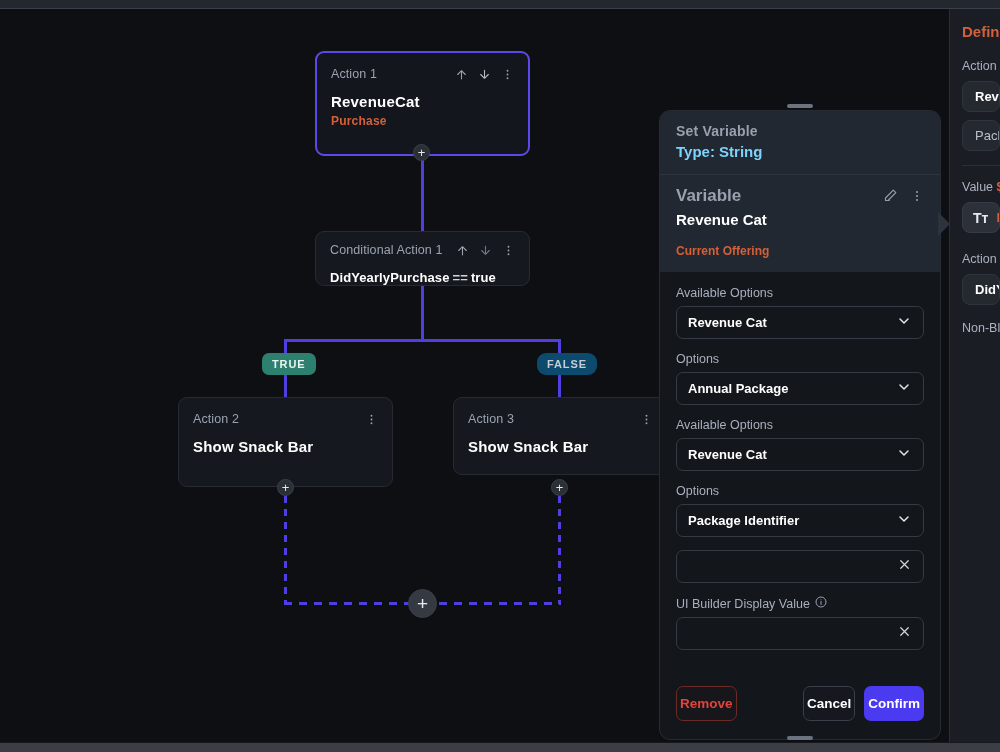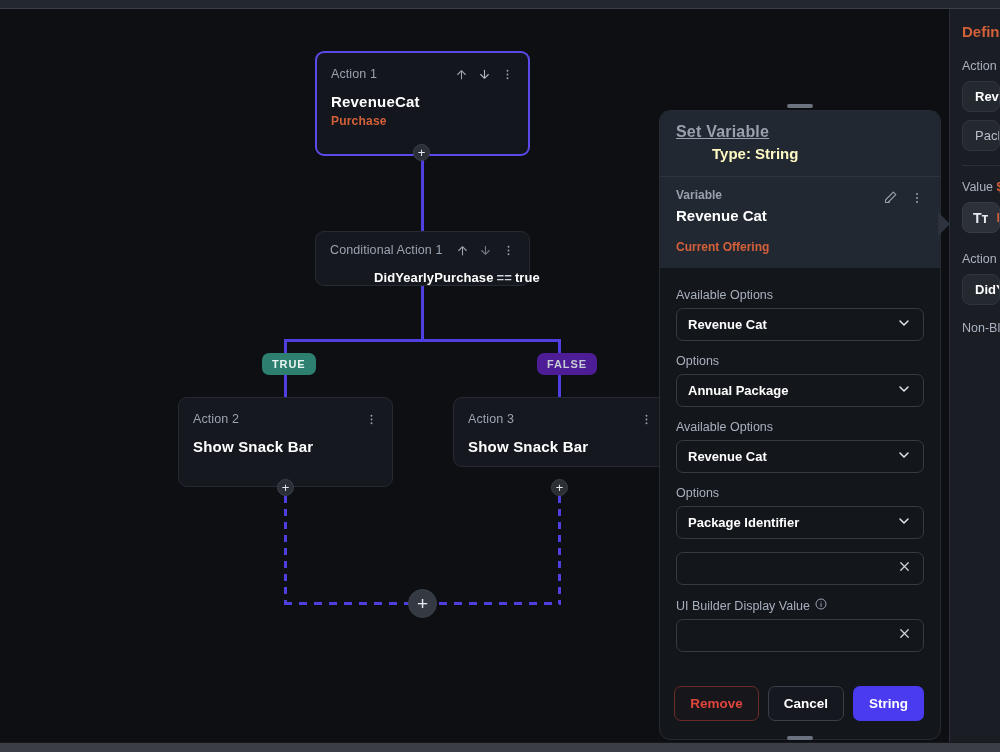--- a/index.html
+++ b/index.html
@@ -33,23 +33,23 @@
   .node-label { font-size: 12.5px; color: #9aa3b0; letter-spacing: .1px; }
   .node-title { font-size: 15px; font-weight: bold; color: #ffffff; margin-top: 8px; letter-spacing: .2px; }
   .node-sub { font-size: 12px; color: #d4603a; font-weight: bold; margin-top: 4px; letter-spacing: .2px; }
   .node-head { display: flex; align-items: flex-start; justify-content: space-between; }
   .node-icons { display: flex; align-items: center; gap: 10px; }
   .ic { opacity: .78; display: block; }
 
   #node-action1 { left: 315px; top: 42px; width: 215px; height: 105px; padding: 14px 14px 0 14px; }
   #node-cond1   { left: 315px; top: 222px; width: 215px; height: 55px; padding: 11px 14px 0 14px; }
   #node-action2 { left: 178px; top: 388px; width: 215px; height: 90px; padding: 14px 14px 0 14px; }
-  #node-action3 { left: 453px; top: 388px; width: 215px; height: 70px; padding: 14px 14px 0 14px; }
-
-  .cond-expr { font-size: 13px; font-weight: bold; color: #ffffff; margin-top: 9px; letter-spacing: .1px; margin-left: 44px; }
+  #node-action3 { left: 453px; top: 388px; width: 215px; height: 78px; padding: 14px 14px 0 14px; }
+
+  .cond-expr { font-size: 13px; font-weight: bold; color: #ffffff; margin-top: 9px; letter-spacing: .1px; }
   .cond-expr .op { color: #cfd5de; margin: 0 3px; }
 
   
   .wire { position: absolute; background: #4f3fe0; }
   .wire-v { width: 3px; }
   .wire-h { height: 3px; }
 
   .dashed-v {
     position: absolute; width: 3px;
     background-image: linear-gradient(#4f3fe0 55%, rgba(0,0,0,0) 0%);
@@ -68,70 +68,70 @@
     color: #e6e9ee;
   }
   .plus.small { width: 17px; height: 17px; font-size: 13px; line-height: 1; }
   .plus.big { width: 29px; height: 29px; font-size: 19px; line-height: 1; background: #353a42; }
 
   .badge {
     position: absolute; border-radius: 7px; padding: 5px 10px;
     font-size: 11px; font-weight: bold; letter-spacing: .9px;
   }
   .badge-true { background: #2d7f70; color: #e8f5f1; }
-  .badge-false { background: #4c1d95; color: #c7ccd5; }
+  .badge-false { background: #0c4a6e; color: #c7ccd5; border-radius: 9px; }
 
   
   .panel {
     position: absolute; left: 659px; top: 110px; width: 282px; height: 630px;
     background: #13161b; border: 1px solid #272c34; border-radius: 11px;
     display: flex; flex-direction: column; overflow: hidden;
   }
   .panel-grip {
     position: absolute; left: 50%; transform: translateX(-50%);
     width: 26px; height: 4px; border-radius: 3px; background: #6b7280;
   }
   .grip-top { top: 104px; }
   .grip-bottom { top: 736px; }
 
   .panel-head { background: #222831; padding: 12px 16px 14px 16px; }
-  .panel-head .kicker { font-size: 16px; color: #98a1ae; font-weight: bold; letter-spacing: .2px; text-decoration: underline; }
-  .panel-head .type { font-size: 15px; color: #fef9c3; font-weight: bold; margin-top: 4px; margin-left: 36px; }
+  .panel-head .kicker { font-size: 14px; color: #98a1ae; font-weight: bold; letter-spacing: .2px; }
+  .panel-head .type { font-size: 15px; color: #7dd3fc; font-weight: bold; margin-top: 4px; }
 
   .panel-var {
     background: #222831; padding: 11px 16px 14px 16px;
     border-top: 1px solid #2e353f;
     display: flex; justify-content: space-between; align-items: flex-start;
   }
-  .panel-var .lbl { font-size: 12px; color: #98a1ae; font-weight: bold; }
+  .panel-var .lbl { font-size: 17px; color: #98a1ae; font-weight: bold; }
   .panel-var .name { font-size: 15px; color: #ffffff; font-weight: bold; margin-top: 5px; }
   .panel-var .sub { font-size: 12px; color: #d4603a; font-weight: bold; margin-top: 16px; }
   .var-icons { display: flex; gap: 12px; align-items: center; padding-top: 2px; }
 
-  .panel-body { flex: 1; padding: 20px 16px 0 16px; overflow: hidden; }
+  .panel-body { flex: 1; padding: 14px 16px 0 16px; overflow: hidden; }
   .field { margin-bottom: 13px; }
   .field-label {
     font-size: 12.5px; color: #a8b0bd; margin-bottom: 6px;
     display: flex; align-items: center; gap: 5px;
   }
   .select, .textinput {
     height: 33px; border: 1px solid #343b45; border-radius: 7px;
     background: #13161b; display: flex; align-items: center;
     padding: 0 11px; justify-content: space-between;
   }
   .select .val { font-size: 13px; font-weight: bold; color: #ffffff; }
   .textinput .val { font-size: 13px; color: #ffffff; }
 
   .panel-foot {
     padding: 14px 16px 18px 16px; display: flex; align-items: center; gap: 9px;
     justify-content: flex-end;
   }
   .btn {
     border-radius: 7px; font-size: 13.5px; font-weight: bold;
-    padding: 9px 15px; border: 1px solid transparent; cursor: pointer;
+    padding: 9px 3px; border: 1px solid transparent; cursor: pointer;
   }
   .btn-remove { color: #e0453c; border-color: #6d2b28; background: #16161b; margin-right: auto; }
   .btn-cancel { color: #ffffff; background: #15181e; border-color: #3a4049; }
   .btn-confirm { color: #ffffff; background: #4b3bf0; }
 
   
   .right-panel {
     position: absolute; left: 949px; top: 9px; width: 51px; height: 733px;
     background: #1a1d23; border-left: 1px solid #2a2f37; padding: 14px 0 0 12px;
     overflow: hidden;
@@ -398,21 +398,21 @@
               </svg>
           </span>
         </div>
       </div>
 
     </div>
 
     <div class="panel-foot">
       <button class="btn btn-remove">Remove</button>
       <button class="btn btn-cancel">Cancel</button>
-      <button class="btn btn-confirm">String</button>
+      <button class="btn btn-confirm">Confirm</button>
     </div>
   </div>
 
   <div class="panel-grip grip-bottom" style="left:800px;"></div>
 
   <div class="rp-arrow"></div>
   <div class="right-panel">
     <div class="rp-title">Define</div>
     <div class="rp-label">Action 1</div>
     <div class="rp-chip">

